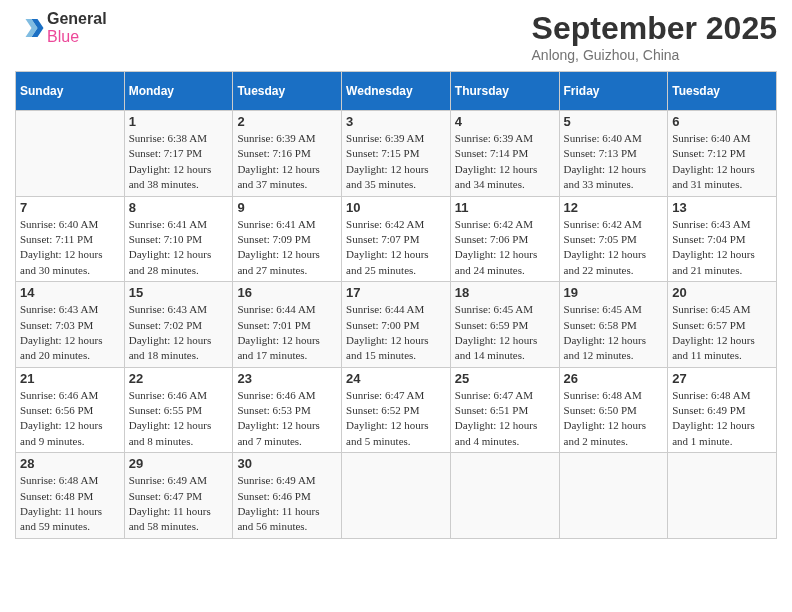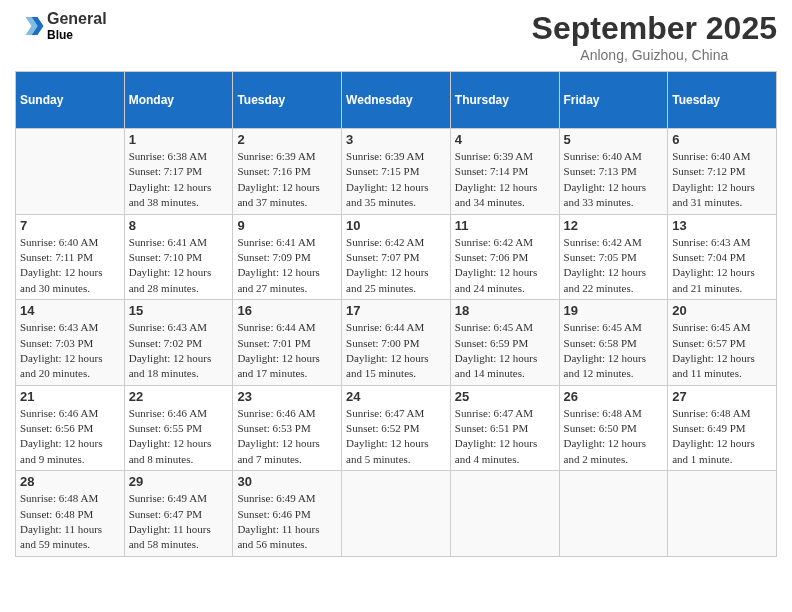--- a/index.html
+++ b/index.html
@@ -23,42 +23,42 @@
     .logo {
       display: flex;
       align-items: center;
     }
     .logo-icon {
       width: 30px;
       height: 30px;
       margin-right: 2px;
     }
     .title-section {
-      text-align: center;
+      text-align: left;
     }
     .month-title {
       font-size: 32px;
       font-weight: bold;
       color: #333;
     }
     .location {
       font-size: 14px;
       color: #737373;
     }
     table {
       width: 100%;
       border-collapse: collapse;
       font-size: 10px;
     }
     thead tr {
       background-color: #1a6fc4;
       color: white;
     }
     thead th {
-      padding: 21px 4px;
+      padding: 12px 4px;
       text-align: left;
       font-size: 12px;
       font-weight: bold;
       border: 1px solid #ccc;
     }
     tbody tr {
       vertical-align: top;
     }
     tbody td {
       border: 1px solid #ccc;
@@ -91,21 +91,21 @@
 
 <div class="container">
   <div class="header">
     <div class="logo">
       <svg class="logo-icon" viewBox="0 0 40 40">
         <polygon points="30,8 38,20 30,32 22,32 30,20 22,8" fill="#1a6fc4"></polygon>
         <polygon points="22,8 30,20 22,32 14,32 22,20 14,8" fill="#4a9fd4" opacity="0.7"></polygon>
       </svg>
       <div>
         <div style="font-size:16px;font-weight:bold;color:#333;">General</div>
-        <div style="font-size:12px;font-weight:bold;color:#000000;">Blue</div>
+        <div style="font-size:16px;font-weight:normal;color:#ec4899;">Blue</div>
       </div>
     </div>
     <div class="title-section">
       <div class="month-title">September 2025</div>
       <div class="location">Anlong, Guizhou, China</div>
     </div>
   </div>
 
   <table>
     <thead>

